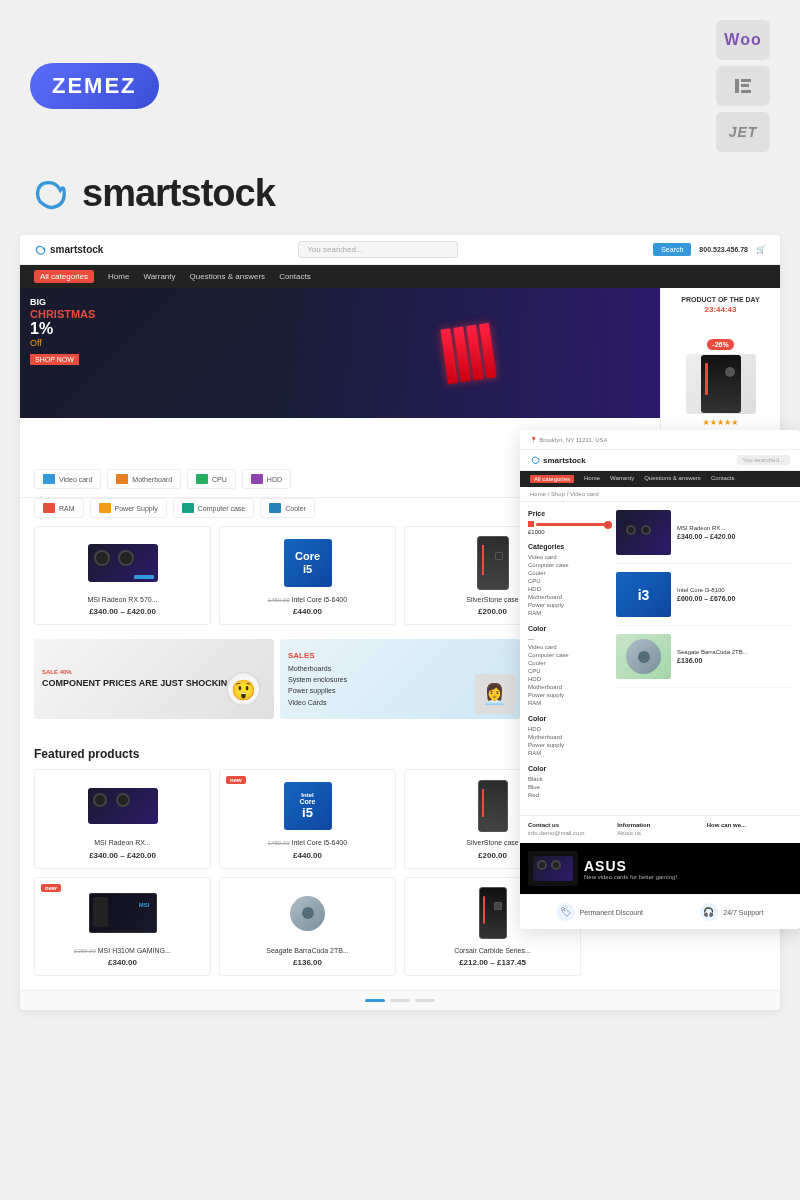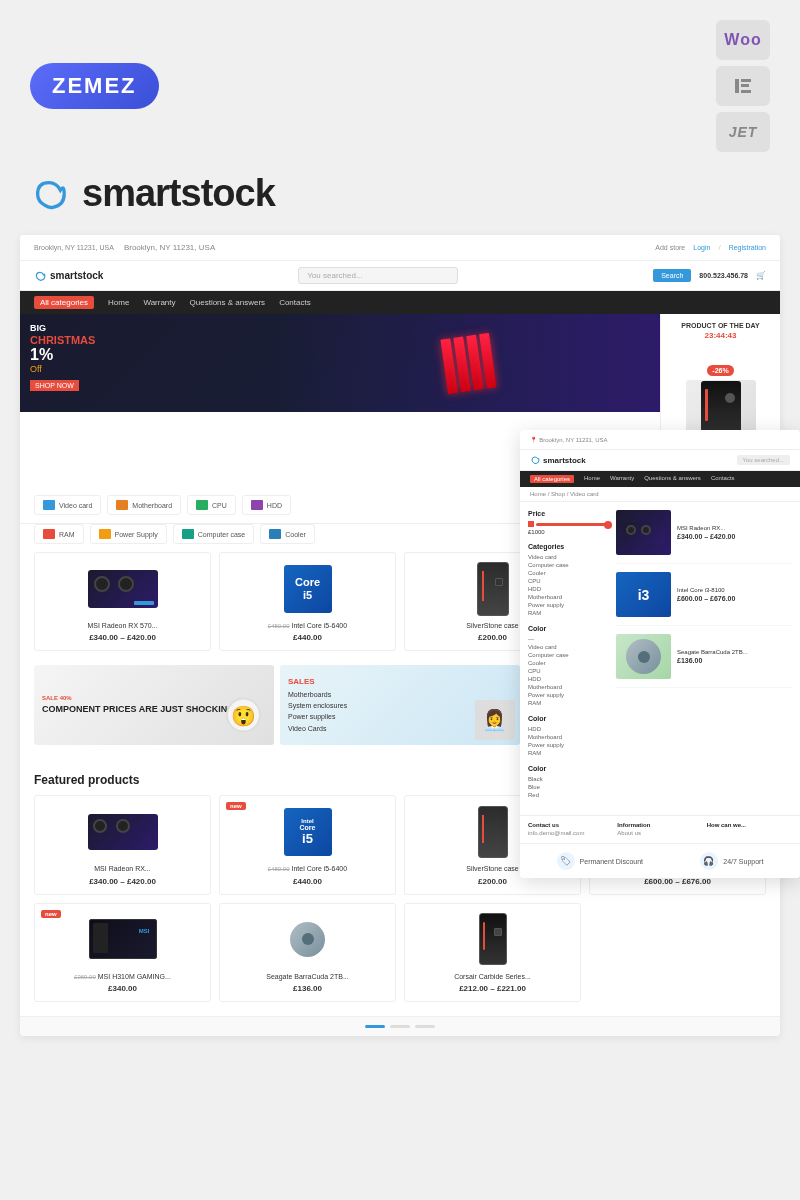--- a/index.html
+++ b/index.html
@@ -145,21 +145,21 @@
     
     .hero-section {
       display: flex;
       gap: 0;
     }
 
     .hero-banner {
       flex: 1;
       background: linear-gradient(135deg, #1a1a2e, #16213e);
       position: relative;
-      height: 98px;
+      height: 130px;
       overflow: hidden;
     }
 
     .hero-content {
       position: absolute;
       left: 10px;
       top: 10px;
       z-index: 2;
     }
 
@@ -667,32 +667,20 @@
 
   <div class="brand-section">
     <svg class="brand-icon" viewBox="0 0 40 40">
       <path d="M8,20 Q8,8 20,8 Q28,8 32,16 Q36,10 36,20 Q36,32 24,34 Q20,35 16,32 Q8,28 8,20Z" fill="none" stroke="#3498db" stroke-width="3.5" stroke-linecap="round"></path>
     </svg>
     <div class="brand-name">smartstock</div>
   </div>
 
   <div class="main-card">
 
-    <div class="minisite-header">
-      <div style="display:flex;align-items:center;gap:10px;">
-        <span style="font-size:7px;color:#888;">Brooklyn, NY 11231, USA</span>
-        <span>Brooklyn, NY 11231, USA</span>
-      </div>
-      <div style="display:flex;align-items:center;gap:8px;">
-        <span style="font-size:7px;color:#888;">Add store</span>
-        <span style="font-size:7px;color:#3498db;cursor:pointer;">Login</span>
-        <span style="color:#ccc;">/</span>
-        <span style="font-size:7px;color:#3498db;cursor:pointer;">Registration</span>
-      </div>
-    </div>
 
     <div style="background:white;padding:6px 14px;display:flex;align-items:center;justify-content:space-between;border-bottom:1px solid #eee;">
       <div class="minisite-logo">
         <svg width="12" height="12" viewBox="0 0 40 40">
             <path d="M8,20 Q8,8 20,8 Q28,8 32,16 Q36,10 36,20 Q36,32 24,34 Q20,35 16,32 Q8,28 8,20Z" fill="none" stroke="#3498db" stroke-width="4"></path>
           </svg>
         <span>smartstock</span>
       </div>
       <div style="flex:1;max-width:160px;margin:0 10px;">
         <div class="minisite-search">
@@ -939,21 +927,21 @@
         <div class="product-price">£136.00</div>
       </div>
       <div class="product-card">
         <div class="product-img">
           <div style="width:28px;height:52px;background:linear-gradient(180deg,#111,#333);border-radius:3px;position:relative;border:1px solid #555;">
             <div style="position:absolute;left:3px;top:8px;width:2px;height:28px;background:#e74c3c;border-radius:1px;"></div>
             <div style="position:absolute;right:4px;top:14px;width:8px;height:8px;background:#444;border-radius:1px;border:1px solid #555;"></div>
           </div>
         </div>
         <div class="product-name">Corsair Carbide Series...</div>
-        <div class="product-price">£212.00 – £221.00</div>
+        <div class="product-price">£212.00 – £137.45</div>
       </div>
     </div>
 
     <div style="background:#f9f9f9;border-top:1px solid #eee;padding:8px 14px;display:flex;align-items:center;justify-content:center;gap:5px;">
       <div style="width:20px;height:3px;background:#3498db;border-radius:2px;"></div>
       <div style="width:20px;height:3px;background:#ddd;border-radius:2px;"></div>
       <div style="width:20px;height:3px;background:#ddd;border-radius:2px;"></div>
     </div>
 
   </div>
@@ -1088,20 +1076,32 @@
       </div>
       <div>
         <div class="rp-footer-title">Information</div>
         <div class="rp-footer-item">About us</div>
       </div>
       <div>
         <div class="rp-footer-title">How can we...</div>
       </div>
     </div>
 
+    <div class="rp-asus-banner">
+      <div style="width:50px;height:35px;background:#111;border-radius:2px;display:flex;align-items:center;justify-content:center;">
+        <div style="width:40px;height:25px;background:linear-gradient(135deg,#1a1a2e,#2d1b69);border-radius:2px;position:relative;">
+          <div style="position:absolute;top:4px;left:4px;width:10px;height:10px;border-radius:50%;background:#222;border:2px solid #444;"></div>
+          <div style="position:absolute;top:4px;left:18px;width:10px;height:10px;border-radius:50%;background:#222;border:2px solid #444;"></div>
+        </div>
+      </div>
+      <div>
+        <div class="asus-logo">ASUS</div>
+        <div class="asus-text">New video cards for better gaming!</div>
+      </div>
+    </div>
 
     <div style="display:flex;justify-content:space-around;padding:8px;background:white;border-top:1px solid #eee;">
       <div class="feature-item">
         <div class="feature-icon">🏷</div>
         <span>Permanent Discount</span>
       </div>
       <div class="feature-item">
         <div class="feature-icon">🎧</div>
         <span>24/7 Support</span>
       </div>

